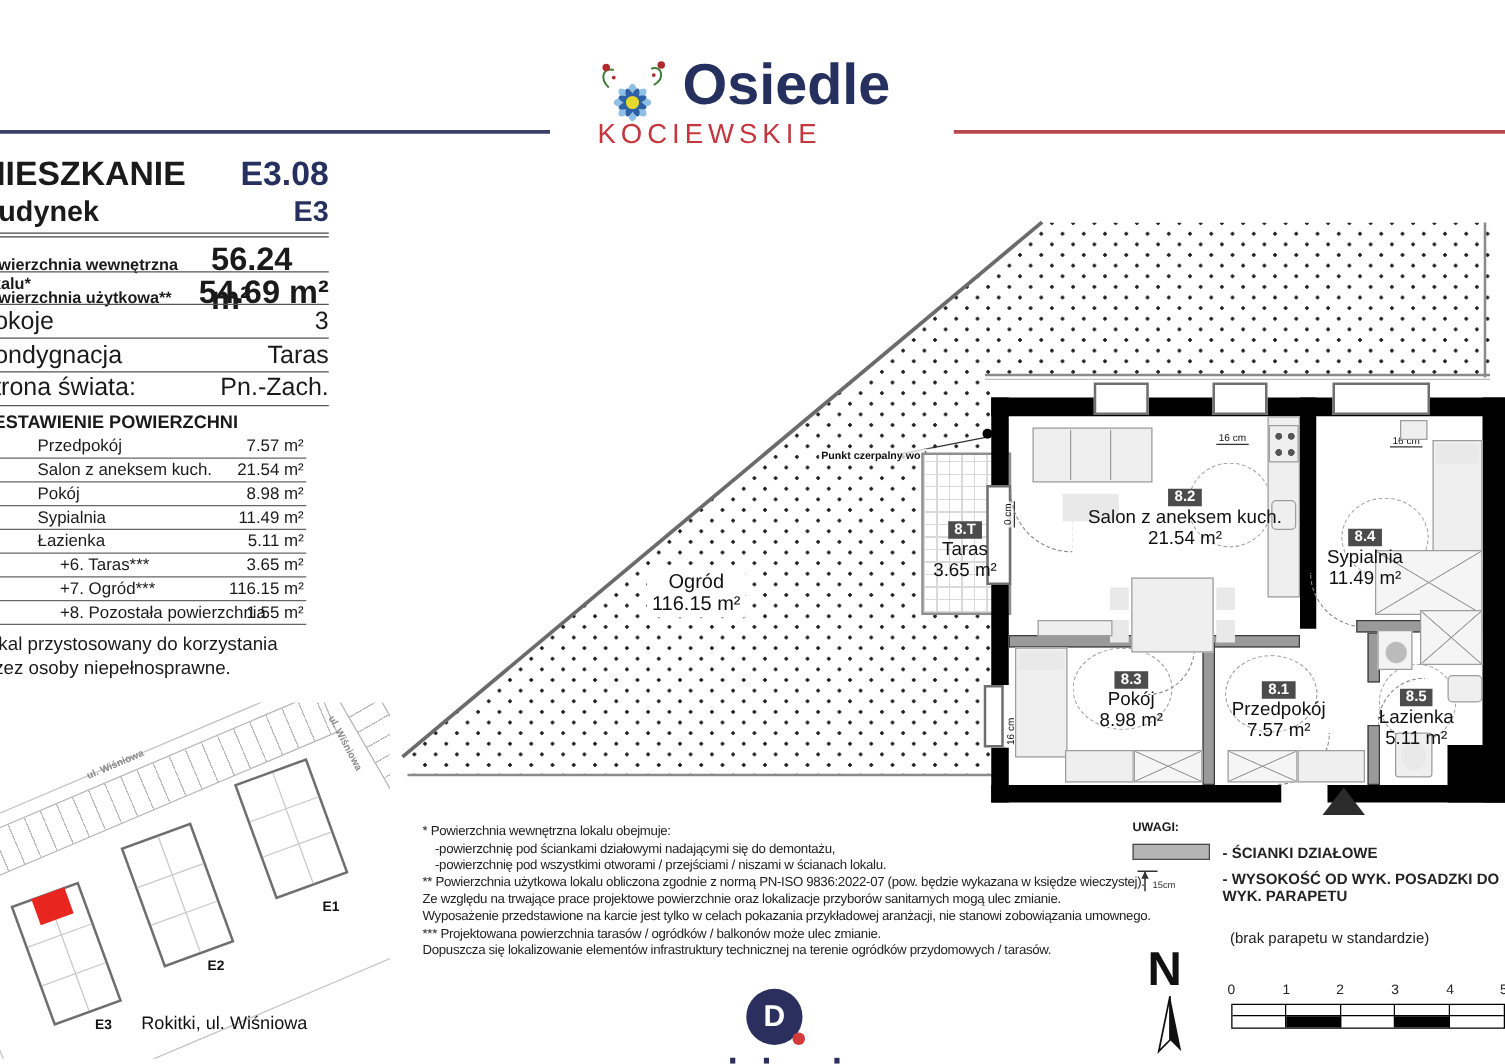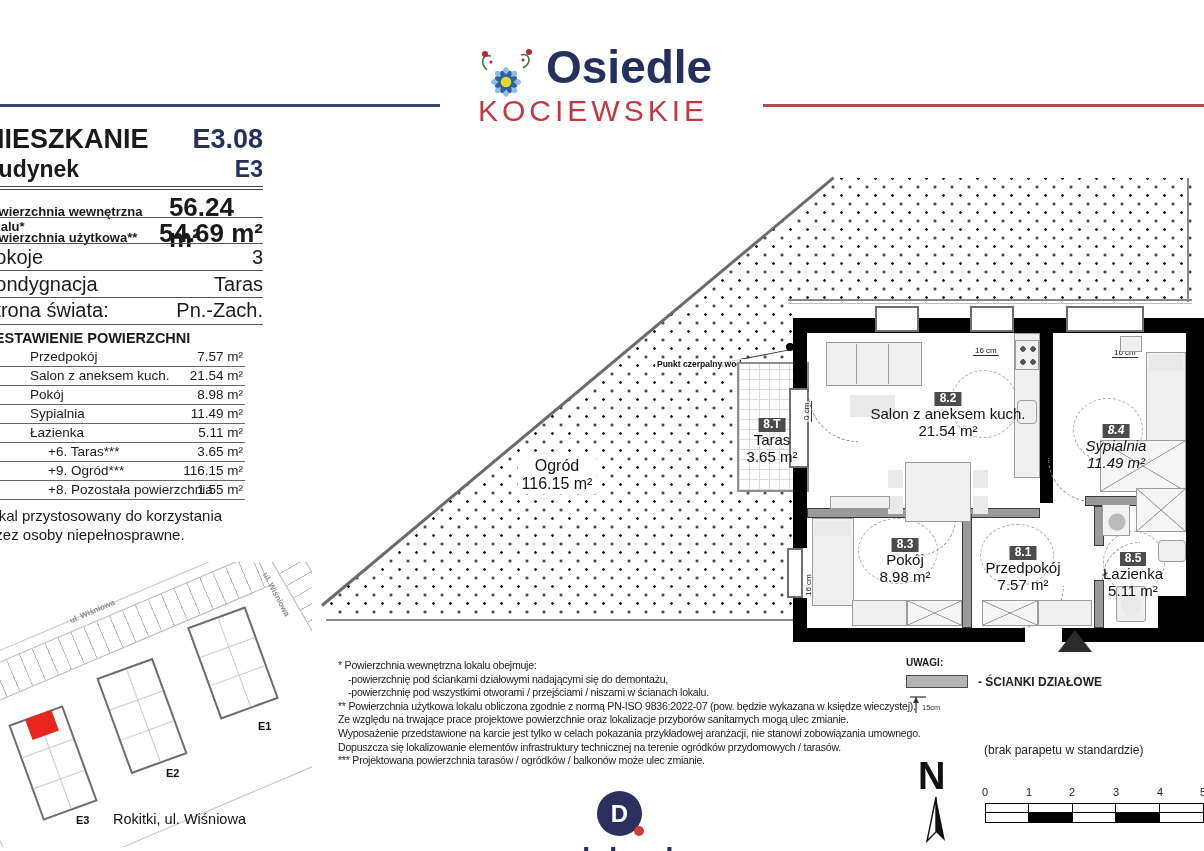--- a/index.html
+++ b/index.html
@@ -2,21 +2,21 @@
 <html><head>
 <meta charset="utf-8">
 <style>
   html,body{margin:0;padding:0;background:#fff;}
   #page{position:relative;width:1204px;height:851px;background:#fff;overflow:hidden;
         font-family:"Liberation Sans",sans-serif;color:#1a1a1a;}
   .abs{position:absolute;}
   
   .hline{position:absolute;top:104px;height:3px;}
   .brand-top{font-weight:700;font-size:46px;letter-spacing:0px;}
-  .brand-bottom{font-weight:500;font-size:30px;letter-spacing:4px;}
+  .brand-bottom{font-weight:500;font-size:22px;letter-spacing:4px;}
   
   #info{position:absolute;left:-18px;top:118px;width:281px;}
   .irow{position:absolute;left:0;width:281px;display:flex;justify-content:space-between;align-items:baseline;}
   .rule{position:absolute;left:0;width:281px;border-top:1px solid #555;}
   .rule.double{border-top:1px solid #444;border-bottom:1px solid #444;height:2px;}
   .big{font-size:27px;font-weight:700;}
   .mid{font-size:23px;font-weight:700;}
   .navy{color:#26305f;}
   .arealbl{font-size:13px;font-weight:700;}
   .areaval{font-size:26px;font-weight:700;}
@@ -178,21 +178,21 @@
       </div>
     <div class="trow" style="top:305px;">
         <span class="tname">Łazienka</span>
         <span class="tarea">5.11 m²</span>
       </div>
     <div class="trow" style="top:324px;">
         <span class="tname indent">+6. Taras***</span>
         <span class="tarea">3.65 m²</span>
       </div>
     <div class="trow" style="top:343px;">
-        <span class="tname indent">+9. Ogród***</span>
+        <span class="tname indent">+7. Ogród***</span>
         <span class="tarea">116.15 m²</span>
       </div>
     <div class="trow" style="top:362px;">
         <span class="tname indent">+8. Pozostała powierzchnia</span>
         <span class="tarea">1.55 m²</span>
       </div>
     <div class="abs note" style="left:0;top:388px;width:270px;">Lokal przystosowany do korzystania przez osoby niepełnosprawne.</div>
   </div>
 
   <div class="garden"></div>
@@ -295,21 +295,21 @@
   <div class="furn" style="left:1116px;top:586px;width:30px;height:36px;border-radius:3px;"></div>
   <div class="furn light" style="left:1121px;top:594px;width:20px;height:22px;border-radius:45%;"></div>
 
   <div class="abs" style="left:1058px;top:630px;width:0;height:0;border-left:17px solid transparent;border-right:17px solid transparent;border-bottom:22px solid #2c2c2c;"></div>
 
   <div class="room-label" style="left:948px;top:388px;">
     <span class="badge">8.2</span>
     <div class="rname">Salon z aneksem kuch.</div>
     <div class="rarea">21.54 m²</div>
   </div>
-  <div class="room-label" style="left:1116px;top:420px;font-style:italic;">
+  <div class="room-label" style="left:1092px;top:420px;">
     <span class="badge">8.4</span>
     <div class="rname">Sypialnia</div>
     <div class="rarea">11.49 m²</div>
   </div>
   <div class="room-label" style="left:905px;top:534px;">
     <span class="badge">8.3</span>
     <div class="rname">Pokój</div>
     <div class="rarea">8.98 m²</div>
   </div>
   <div class="room-label" style="left:1023px;top:542px;">
@@ -351,35 +351,36 @@
     <div class="caption" style="left:113px;top:249px;">Rokitki, ul. Wiśniowa</div>
   </div>
 
   <div id="foot">
     <div>* Powierzchnia wewnętrzna lokalu obejmuje:</div>
     <div class="ind">-powierzchnię pod ściankami działowymi nadającymi się do demontażu,</div>
     <div class="ind">-powierzchnię pod wszystkimi otworami / przejściami / niszami w ścianach lokalu.</div>
     <div>** Powierzchnia użytkowa lokalu obliczona zgodnie z normą PN-ISO 9836:2022-07 (pow. będzie wykazana w księdze wieczystej).</div>
     <div>Ze względu na trwające prace projektowe powierzchnie oraz lokalizacje przyborów sanitarnych mogą ulec zmianie.</div>
     <div>Wyposażenie przedstawione na karcie jest tylko w celach pokazania przykładowej aranżacji, nie stanowi zobowiązania umownego.</div>
+    <div>*** Projektowana powierzchnia tarasów / ogródków / balkonów może ulec zmianie.</div>
     <div>Dopuszcza się lokalizowanie elementów infrastruktury technicznej na terenie ogródków przydomowych / tarasów.</div>
-    <div>*** Projektowana powierzchnia tarasów / ogródków / balkonów może ulec zmianie.</div>
   </div>
 
   <div class="abs leg-title" style="left:906px;top:657px;">UWAGI:</div>
   <div class="leg-sw" style="left:906px;top:675px;"></div>
   <div class="abs leg-txt" style="left:978px;top:675px;">- ŚCIANKI DZIAŁOWE</div>
   <div class="abs" style="left:908px;top:693px;">
     <svg width="36" height="24" viewBox="0 0 36 24">
       <line x1="2" y1="4" x2="18" y2="4" stroke="#333" stroke-width="1.2"></line>
       <line x1="8" y1="4" x2="8" y2="20" stroke="#333" stroke-width="1.2"></line>
       <path d="M8 4 L5 10 L11 10 Z" fill="#333"></path>
     </svg>
   </div>
   <div class="h15" style="left:922px;top:703px;">15cm</div>
+  <div class="abs leg-txt" style="left:978px;top:696px;">- WYSOKOŚĆ OD WYK. POSADZKI DO WYK. PARAPETU</div>
   <div class="abs leg-sub" style="left:984px;top:711px;">(brak parapetu w standardzie)</div>
 
   <div class="abs" style="left:918px;top:755px;font-size:38px;font-weight:800;color:#111;">N</div>
   <div class="abs" style="left:922px;top:795px;">
     <svg width="28" height="50" viewBox="0 0 28 50">
       <path d="M14 2 L23 46 L14 37 Z" fill="#111"></path>
       <path d="M14 2 L5 46 L14 37 Z" fill="#fff" stroke="#111" stroke-width="1.4"></path>
     </svg>
   </div>
 

